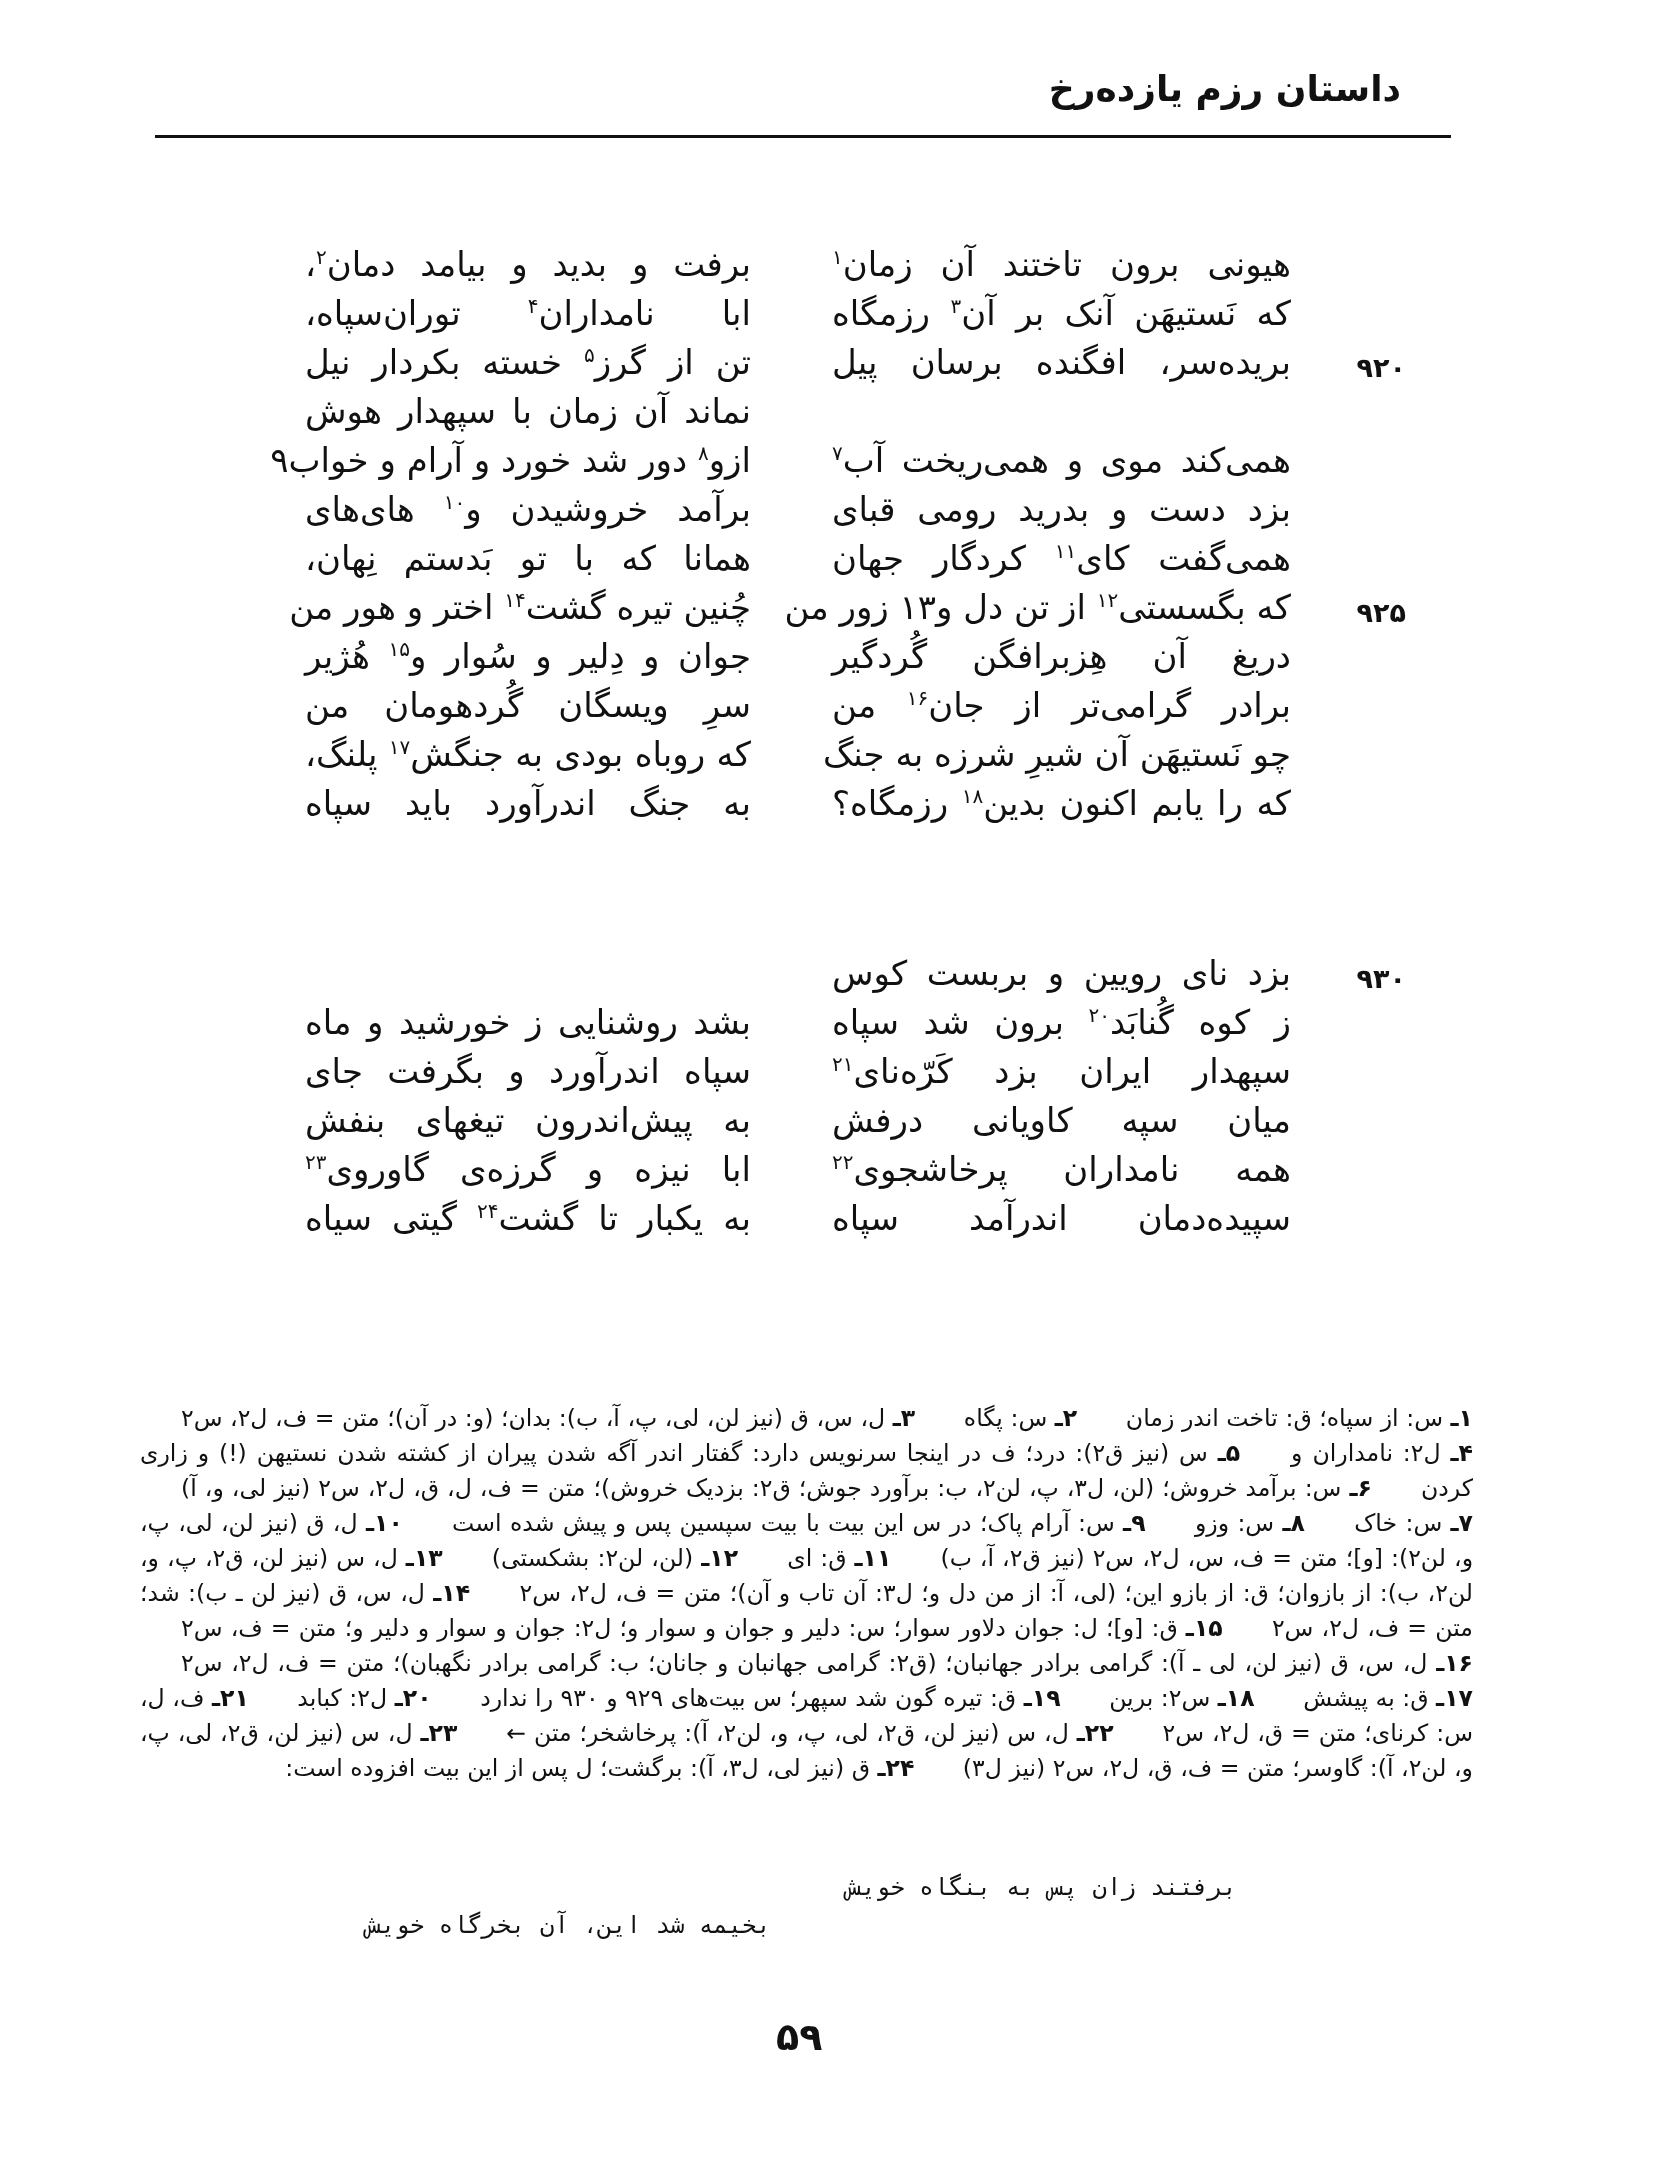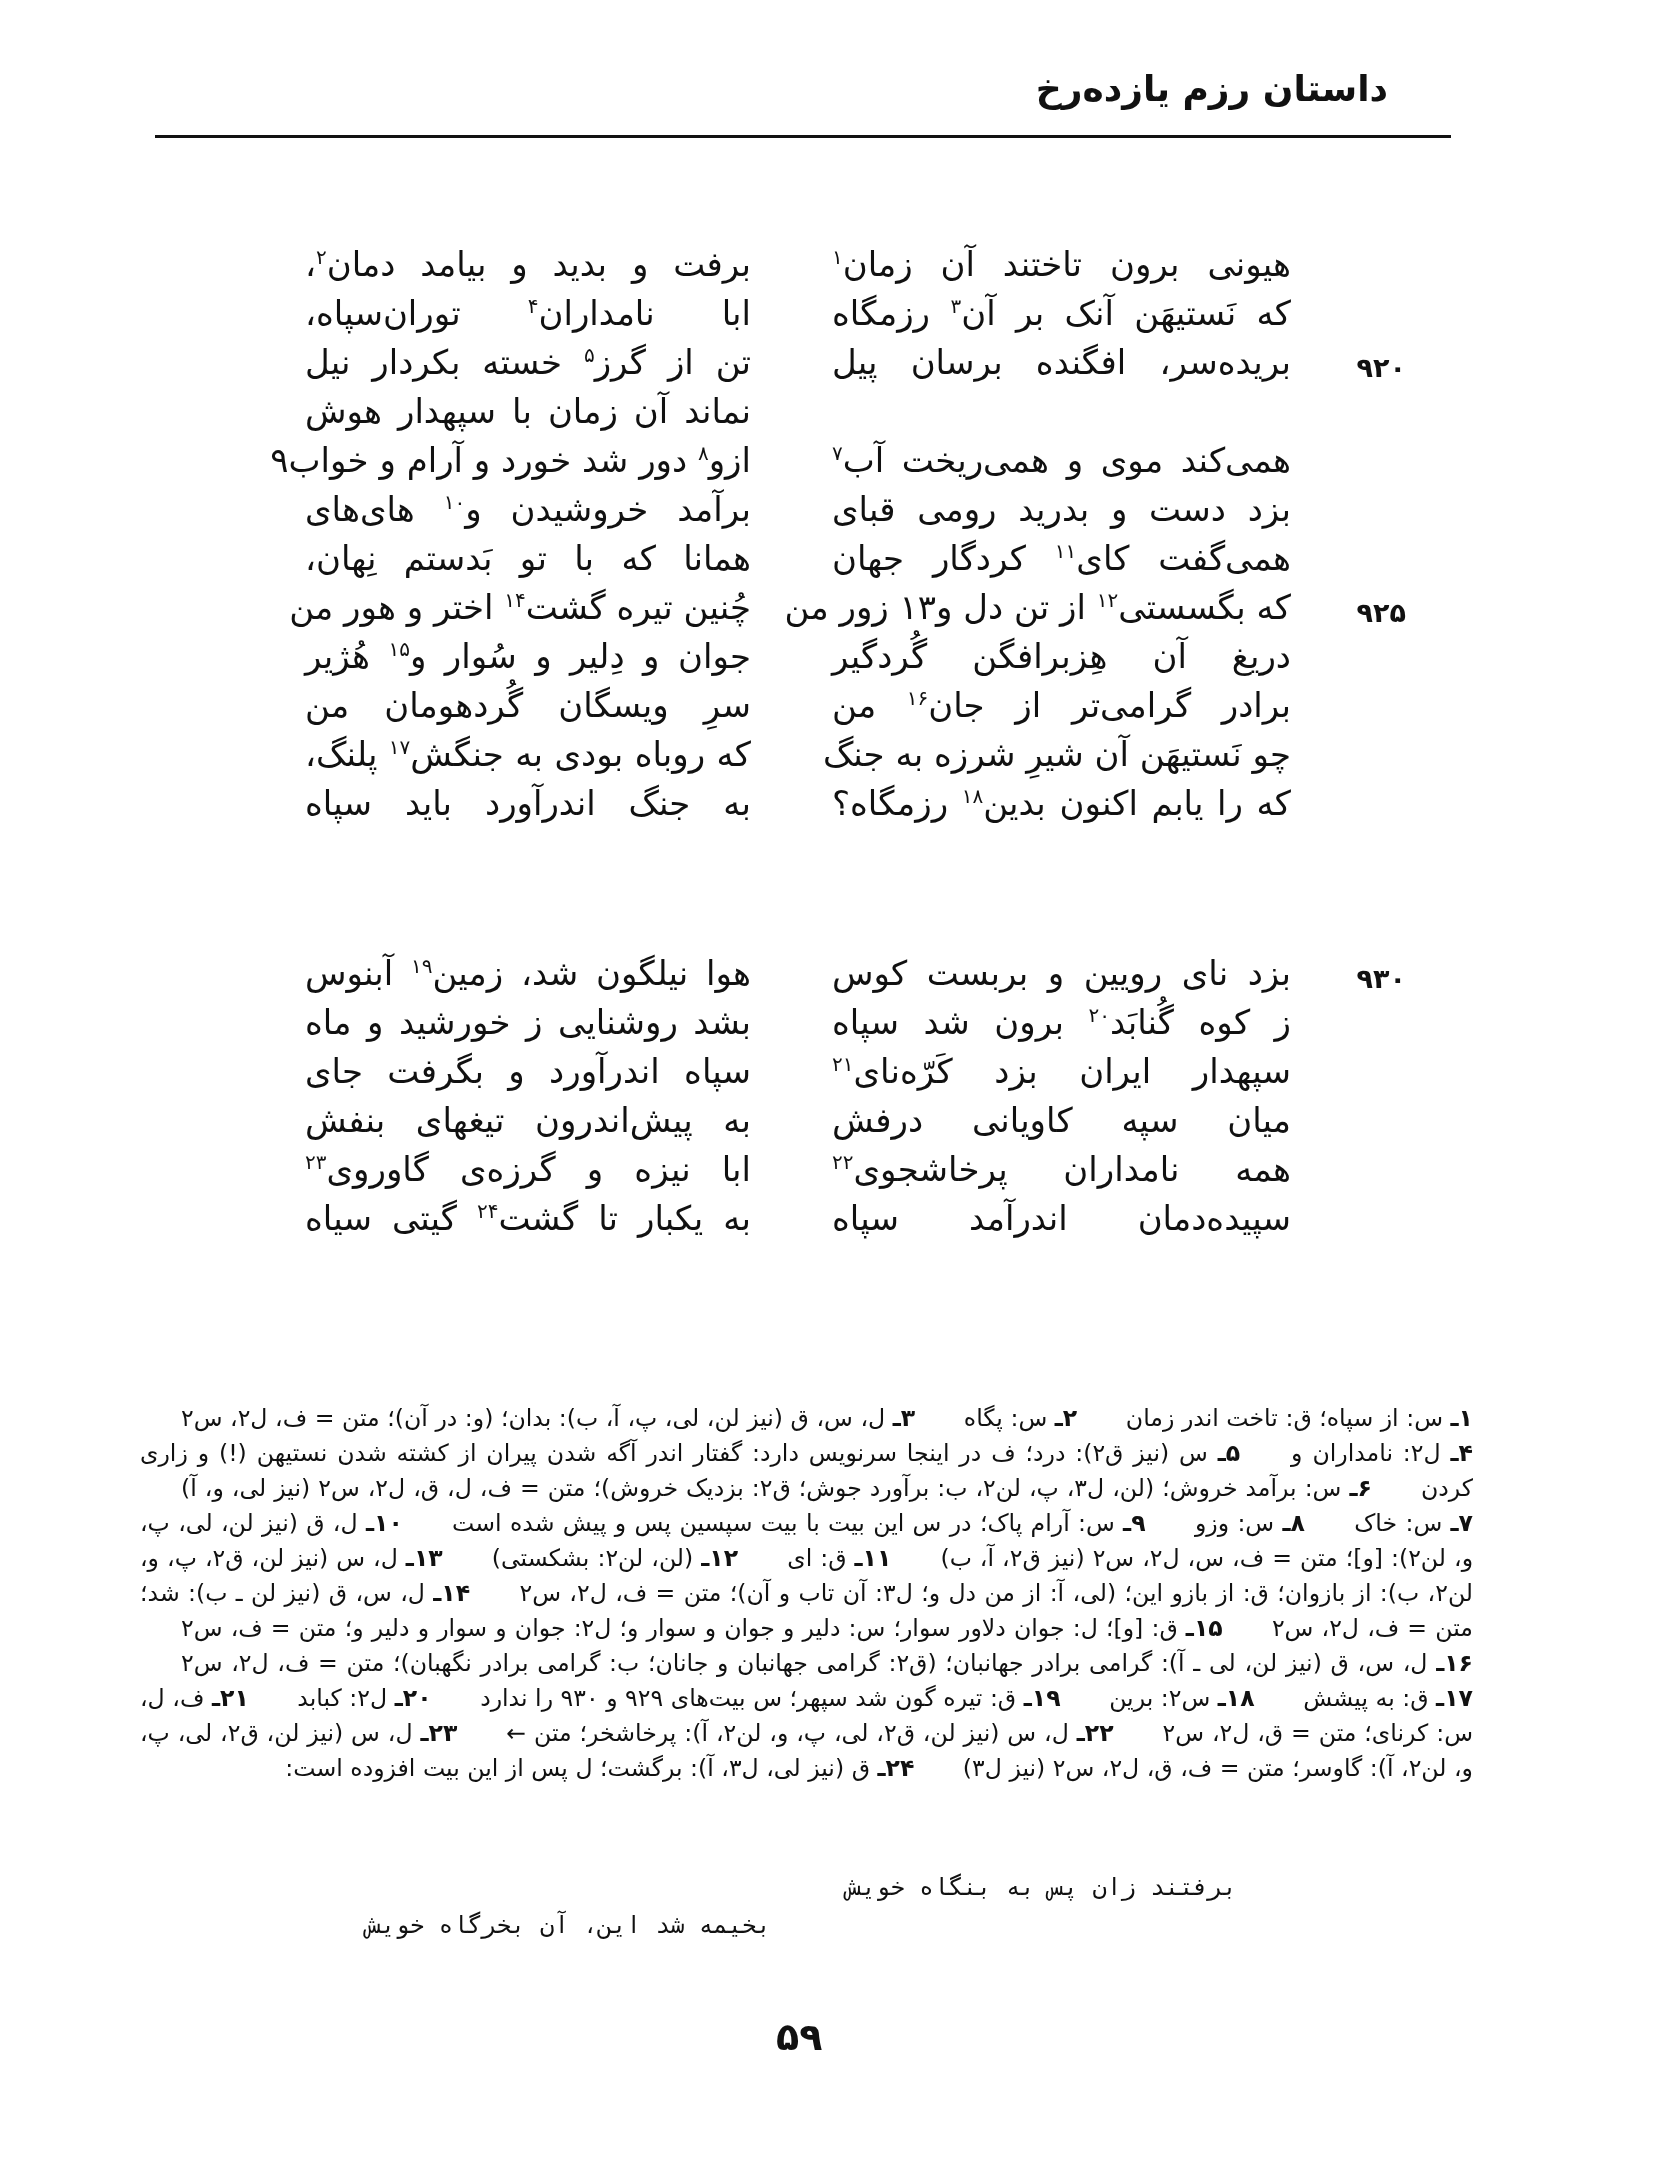--- a/index.html
+++ b/index.html
@@ -1,21 +1,21 @@
 <!DOCTYPE html>
 <html lang="fa" dir="rtl" style="font-size:10.8px"><head>
 <meta charset="utf-8">
 <style>
   html, body { margin: 0; padding: 0; background: #ffffff; }
   body {
     width: 1676px; height: 2183px; position: relative; overflow: hidden;
     font-family: "DejaVu Sans", sans-serif; color: #111;
   }
   .header-title {
-    position: absolute; top: 68px; right: 288px;
+    position: absolute; top: 68px; right: 275px;
     font-size: 36px; font-weight: bold; white-space: nowrap;
   }
   .header-rule {
     position: absolute; top: 135px; left: 155px; width: 1296px; height: 3.4px; background: #111;
   }
   .stanza { position: absolute; left: 0; width: 1676px; }
   .stanza-1 { top: 196px; }
   .stanza-2 { top: 905px; }
   .row { position: relative; height: 49px; }
   .hemi {
@@ -94,21 +94,20 @@
       <div class="hemi hemi-left">که روباه بودی به جنگش<sup>۱۷</sup> پلنگ،</div>
     </div>
     <div class="row">
       <div class="hemi hemi-right">که را یابم اکنون بدین<sup>۱۸</sup> رزمگاه؟</div>
       <div class="hemi hemi-left">به جنگ اندرآورد باید سپاه</div>
     </div>
   </div>
 <div class="stanza stanza-2" id="stanza-1">
     <div class="row">
       <div class="hemi hemi-right">بزد نای رویین و بربست کوس</div>
-      <div class="hemi hemi-left">هوا نیلگون شد، زمین<sup>۱۹</sup> آبنوس</div>
     </div>
     <div class="row">
       <div class="hemi hemi-right">ز کوه گُنابَد<sup>۲۰</sup> برون شد سپاه</div>
       <div class="hemi hemi-left">بشد روشنایی ز خورشید و ماه</div>
       <div class="verse-num">۹۳۰</div>
     </div>
     <div class="row">
       <div class="hemi hemi-right">سپهدار ایران بزد کَرّه‌نای<sup>۲۱</sup></div>
       <div class="hemi hemi-left">سپاه اندرآورد و بگرفت جای</div>
     </div>

